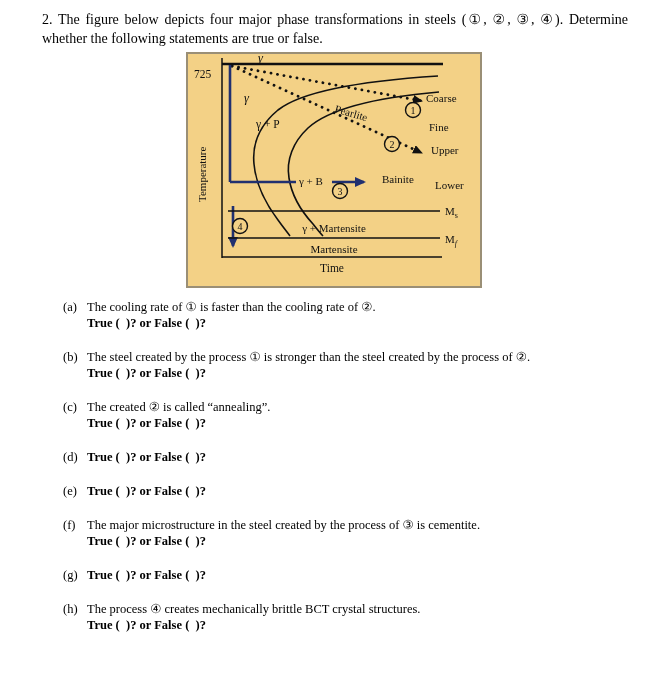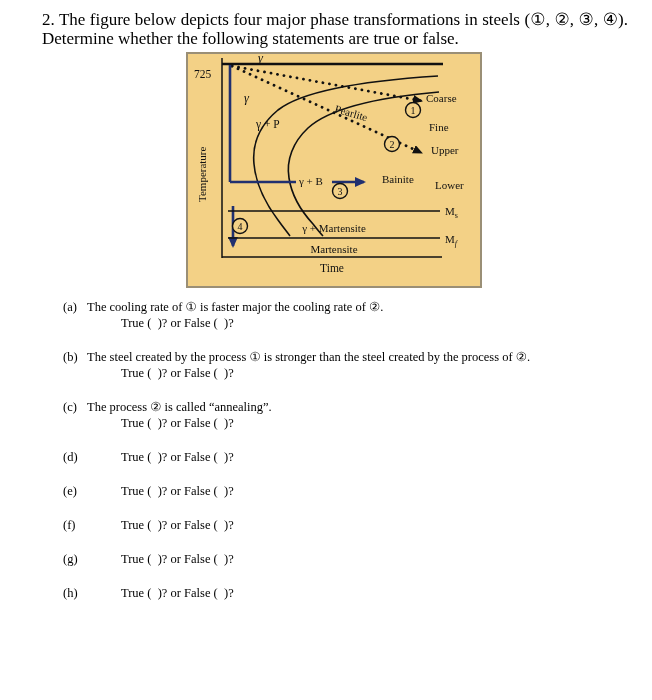--- a/index.html
+++ b/index.html
@@ -2,32 +2,32 @@
 <html><head>
 <meta charset="utf-8">
 <style>
   html,body{margin:0;padding:0;background:#fff;}
   .page{
     position:relative;width:652px;height:700px;background:#ffffff;
     font-family:"Liberation Serif",serif;color:#000;overflow:hidden;
   }
   .question-header{
     position:absolute;left:42px;top:10px;width:586px;
-    font-size:17px;line-height:19px;text-align:justify;
+    font-size:14px;line-height:19px;text-align:justify;
   }
   .figure-wrap{
     position:absolute;left:186px;top:52px;width:296px;height:236px;
   }
   svg text{font-family:"Liberation Serif",serif;fill:#111;}
   svg .it{font-style:italic;}
   .statements{position:absolute;left:63px;top:299px;width:560px;}
   .statement{display:flex;margin-bottom:18px;font-size:12.5px;line-height:16px;}
   .st-label{width:24px;flex:0 0 24px;}
   .st-body{flex:1;}
-  .st-answer{font-weight:normal;white-space:pre-wrap;margin-left:34px;}
+  .st-answer{font-weight:bold;white-space:pre-wrap;}
 </style>
 </head>
 <body>
 
 <div class="page">
 
   <div class="question-header">2. The figure below depicts four major phase transformations in steels (①, ②, ③, ④). Determine whether the following statements are true or false.</div>
 
   <div class="figure-wrap">
     <svg width="296" height="236" viewBox="0 0 296 236">
@@ -102,37 +102,37 @@
         <text x="54" y="177.5" font-size="10" text-anchor="middle">4</text>
       </g>
     </svg>
   </div>
 
   <div class="statements">
 
     <div class="statement">
       <span class="st-label">(a)</span>
       <div class="st-body">
-        <div class="st-text">The cooling rate of ① is faster major the cooling rate of ②.</div>
+        <div class="st-text">The cooling rate of ① is faster than the cooling rate of ②.</div>
         <div class="st-answer">True (  )? or False (  )?</div>
       </div>
     </div>
 
     <div class="statement">
       <span class="st-label">(b)</span>
       <div class="st-body">
         <div class="st-text">The steel created by the process ① is stronger than the steel created by the process of ②.</div>
         <div class="st-answer">True (  )? or False (  )?</div>
       </div>
     </div>
 
     <div class="statement">
       <span class="st-label">(c)</span>
       <div class="st-body">
-        <div class="st-text">The process ② is called “annealing”.</div>
+        <div class="st-text">The created ② is called “annealing”.</div>
         <div class="st-answer">True (  )? or False (  )?</div>
       </div>
     </div>
 
     <div class="statement">
       <span class="st-label">(d)</span>
       <div class="st-body">
         <div class="st-answer">True (  )? or False (  )?</div>
       </div>
     </div>
@@ -140,32 +140,34 @@
     <div class="statement">
       <span class="st-label">(e)</span>
       <div class="st-body">
         <div class="st-answer">True (  )? or False (  )?</div>
       </div>
     </div>
 
     <div class="statement">
       <span class="st-label">(f)</span>
       <div class="st-body">
+        <div class="st-text">The major microstructure in the steel created by the process of ③ is cementite.</div>
         <div class="st-answer">True (  )? or False (  )?</div>
       </div>
     </div>
 
     <div class="statement">
       <span class="st-label">(g)</span>
       <div class="st-body">
         <div class="st-answer">True (  )? or False (  )?</div>
       </div>
     </div>
 
     <div class="statement">
       <span class="st-label">(h)</span>
       <div class="st-body">
+        <div class="st-text">The process ④ creates mechanically brittle BCT crystal structures.</div>
         <div class="st-answer">True (  )? or False (  )?</div>
       </div>
     </div>
 
   </div>
 </div>
 
 </body></html>

